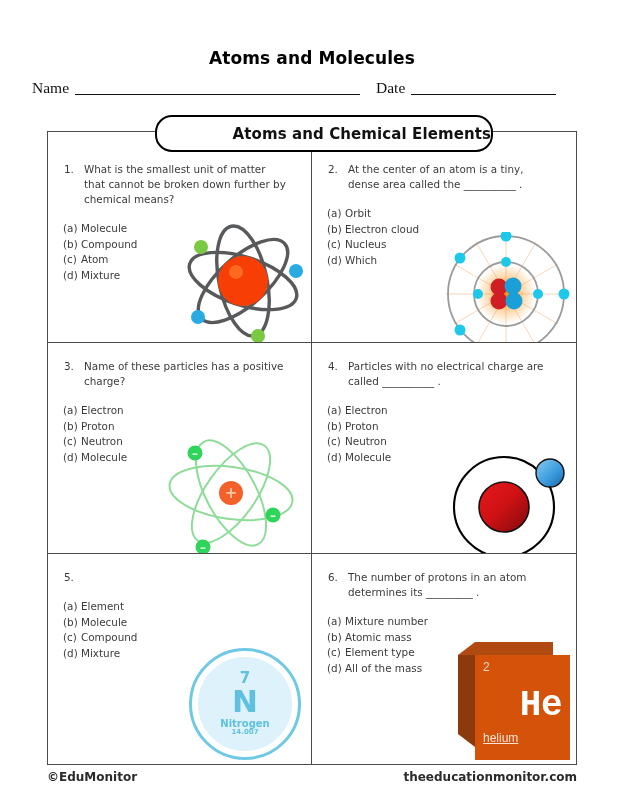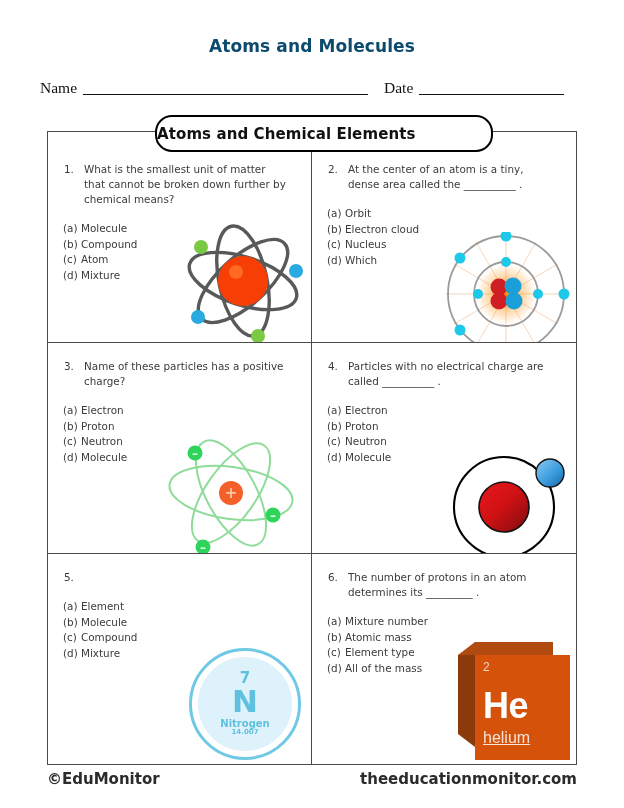--- a/index.html
+++ b/index.html
@@ -12,34 +12,34 @@
     height: 808px;
     position: relative;
     font-family: "Liberation Sans", sans-serif;
     color: #231f20;
     overflow: hidden;
   }
 
   
   .worksheet-title {
     position: absolute;
-    top: 36px;
+    top: 48px;
     left: 0;
     width: 624px;
     text-align: center;
     font-family: "DejaVu Sans", sans-serif;
     font-size: 17px;
     font-weight: bold;
     letter-spacing: .1px;
-    color: #0c4a6e;
+    color: #000000;
   }
   .namedate-row {
     position: absolute;
     top: 72px;
-    left: 40px;
+    left: 32px;
     width: 534px;
     height: 24px;
     display: flex;
     align-items: flex-end;
   }
   .nd-label {
     font-family: "Liberation Serif", serif;
     font-size: 15.5px;
     color: #111111;
     white-space: nowrap;
@@ -60,21 +60,21 @@
     top: 115px;
     left: 155px;
     width: 334px;
     height: 33px;
     background: #ffffff;
     border: 2.1px solid #000000;
     border-radius: 17px;
     z-index: 5;
     display: flex;
     align-items: center;
-    justify-content: flex-start;
+    justify-content: flex-end;
   }
   .banner-text {
     font-family: "DejaVu Sans", sans-serif;
     font-size: 15px;
     font-weight: bold;
     color: #111111;
     letter-spacing: .1px;
   }
 
   
@@ -238,50 +238,51 @@
     padding: 6px 8px;
     box-sizing: border-box;
   }
   .he-num {
     font-family: "Liberation Sans", sans-serif;
     font-size: 12px;
     color: #f3d4c2;
     line-height: 13px;
   }
   .he-sym {
-    font-family: Liberation Sans, sans-serif;
+    font-family: Liberation Mono, monospace;
     font-size: 36px;
     font-weight: bold;
     color: #ffffff;
     line-height: 43px;
     margin-top: 10px;
     letter-spacing: -.5px;
+    text-align: right;
   }
   .he-name {
     font-family: "Liberation Sans", sans-serif;
-    font-size: 16px;
+    font-size: 12px;
     color: #f7e3d8;
     line-height: 14px;
     margin-top: 4px;
     text-decoration: underline;
   }
 
   
   .footer {
     position: absolute;
     left: 47px;
     top: 770px;
     width: 530px;
     display: flex;
     justify-content: space-between;
     align-items: baseline;
   }
   .footer-left, .footer-right {
     font-family: "DejaVu Sans", sans-serif;
-    font-size: 15px;
+    font-size: 12px;
     font-weight: bold;
     color: #2b2b2b;
   }
 </style>
 </head>
 <body>
 
 <div class="worksheet-title">Atoms and Molecules</div>
 
 <div class="namedate-row">

